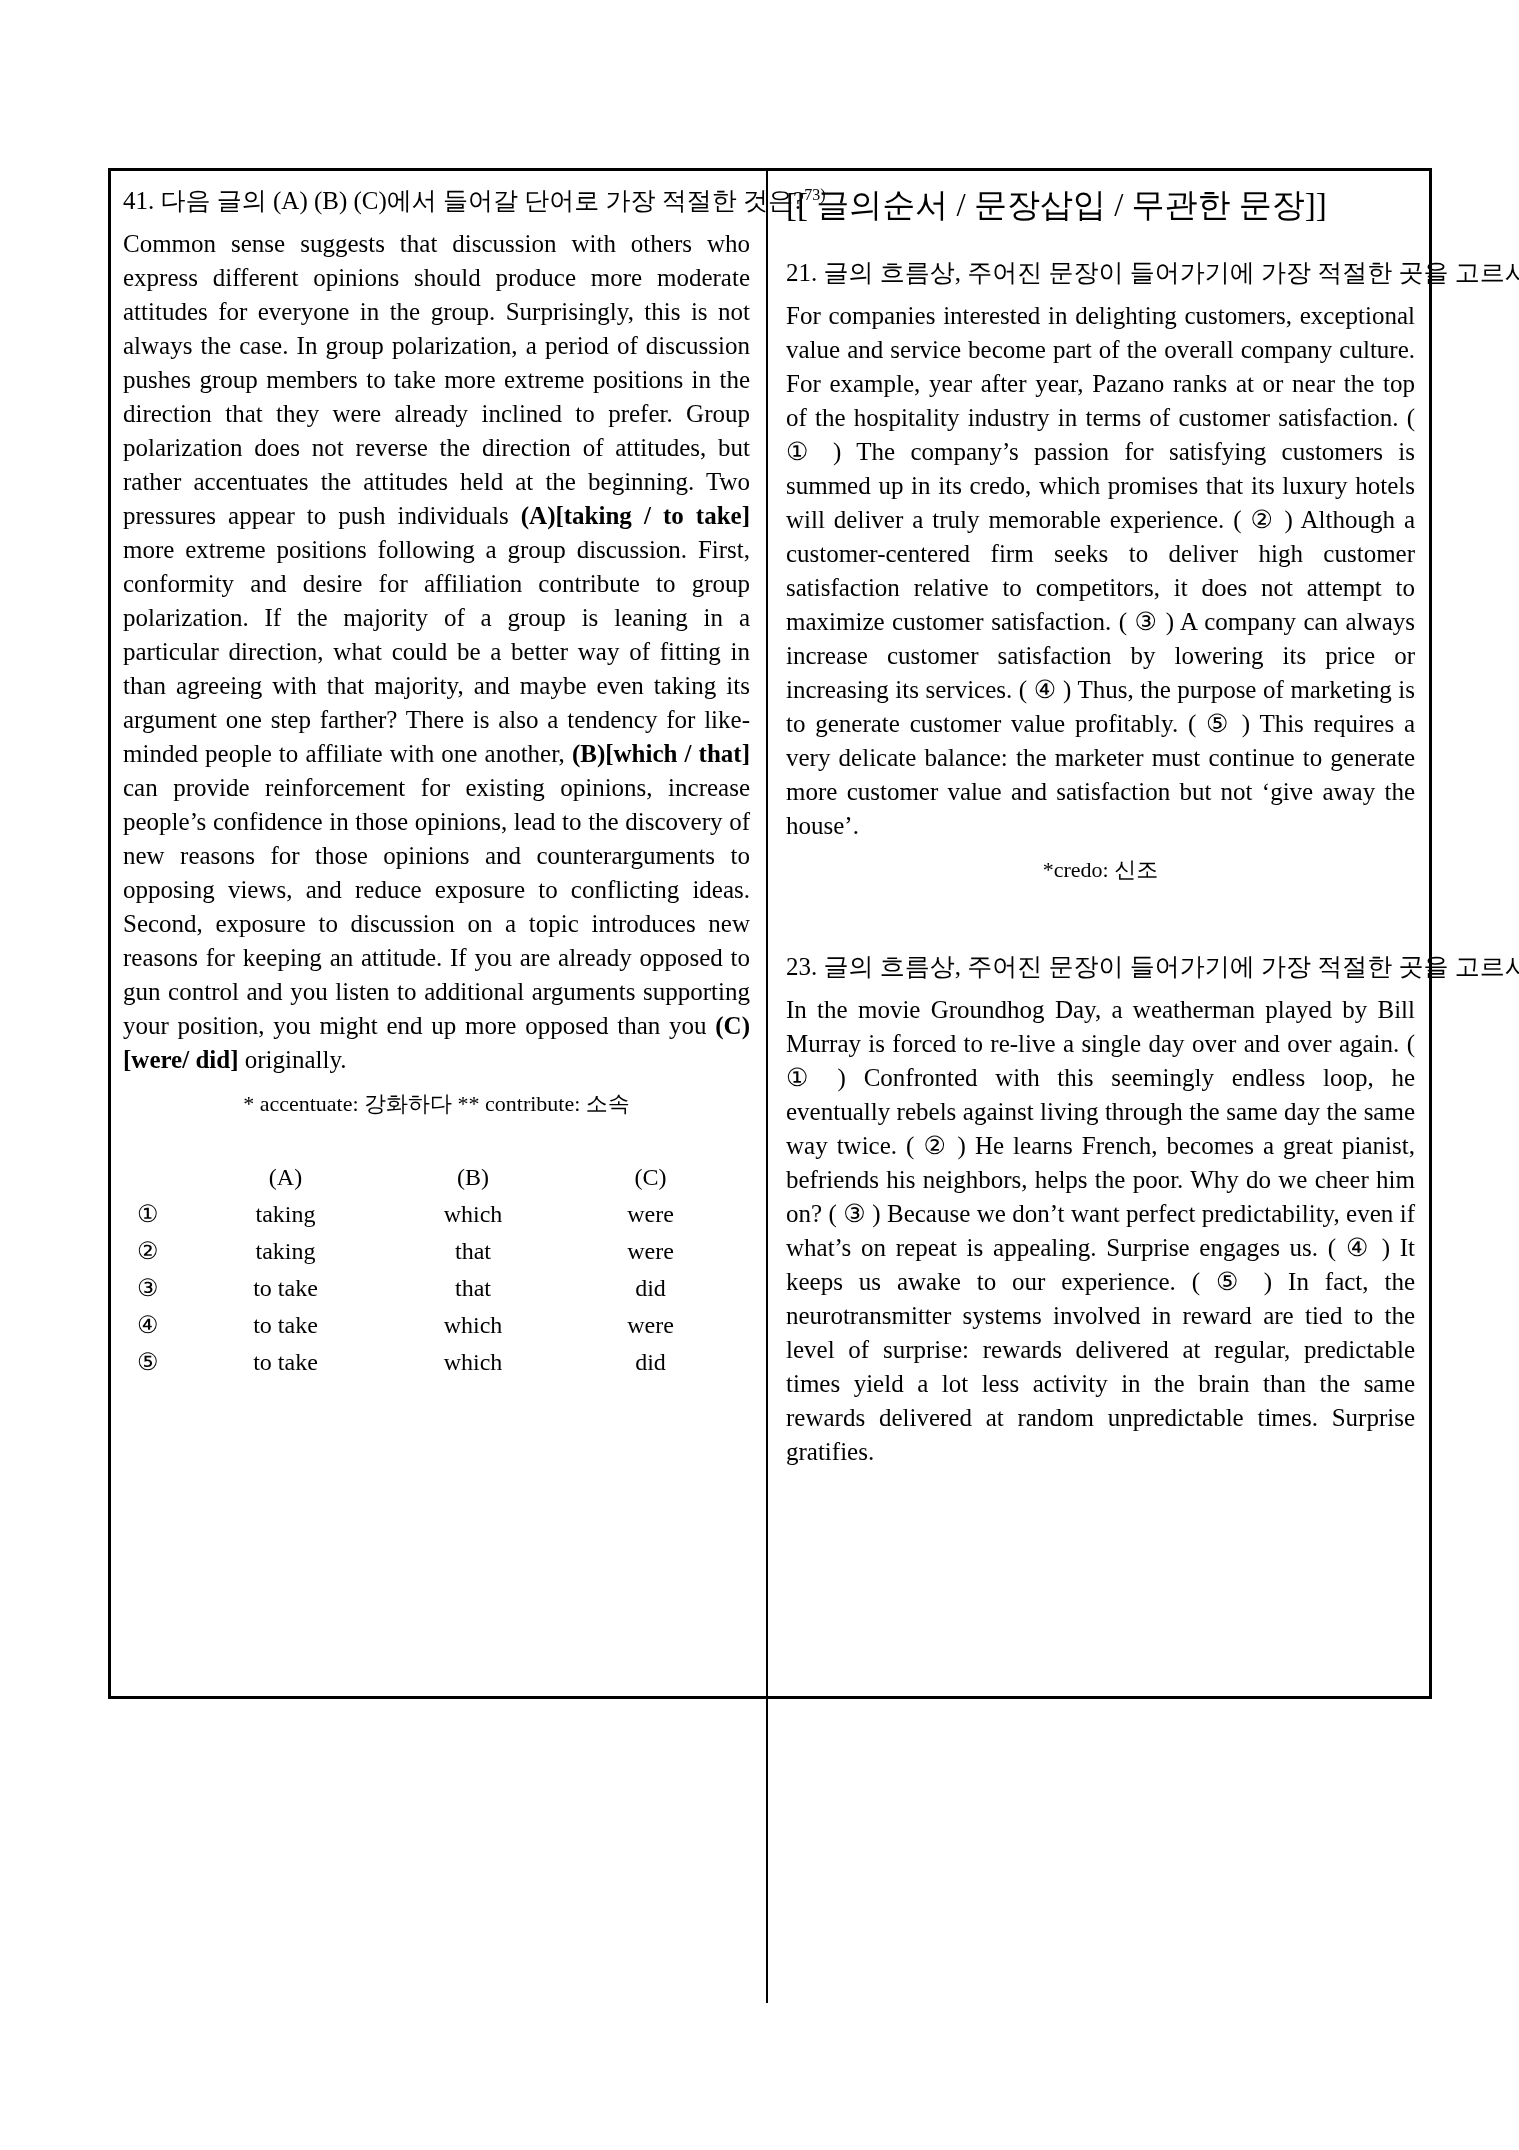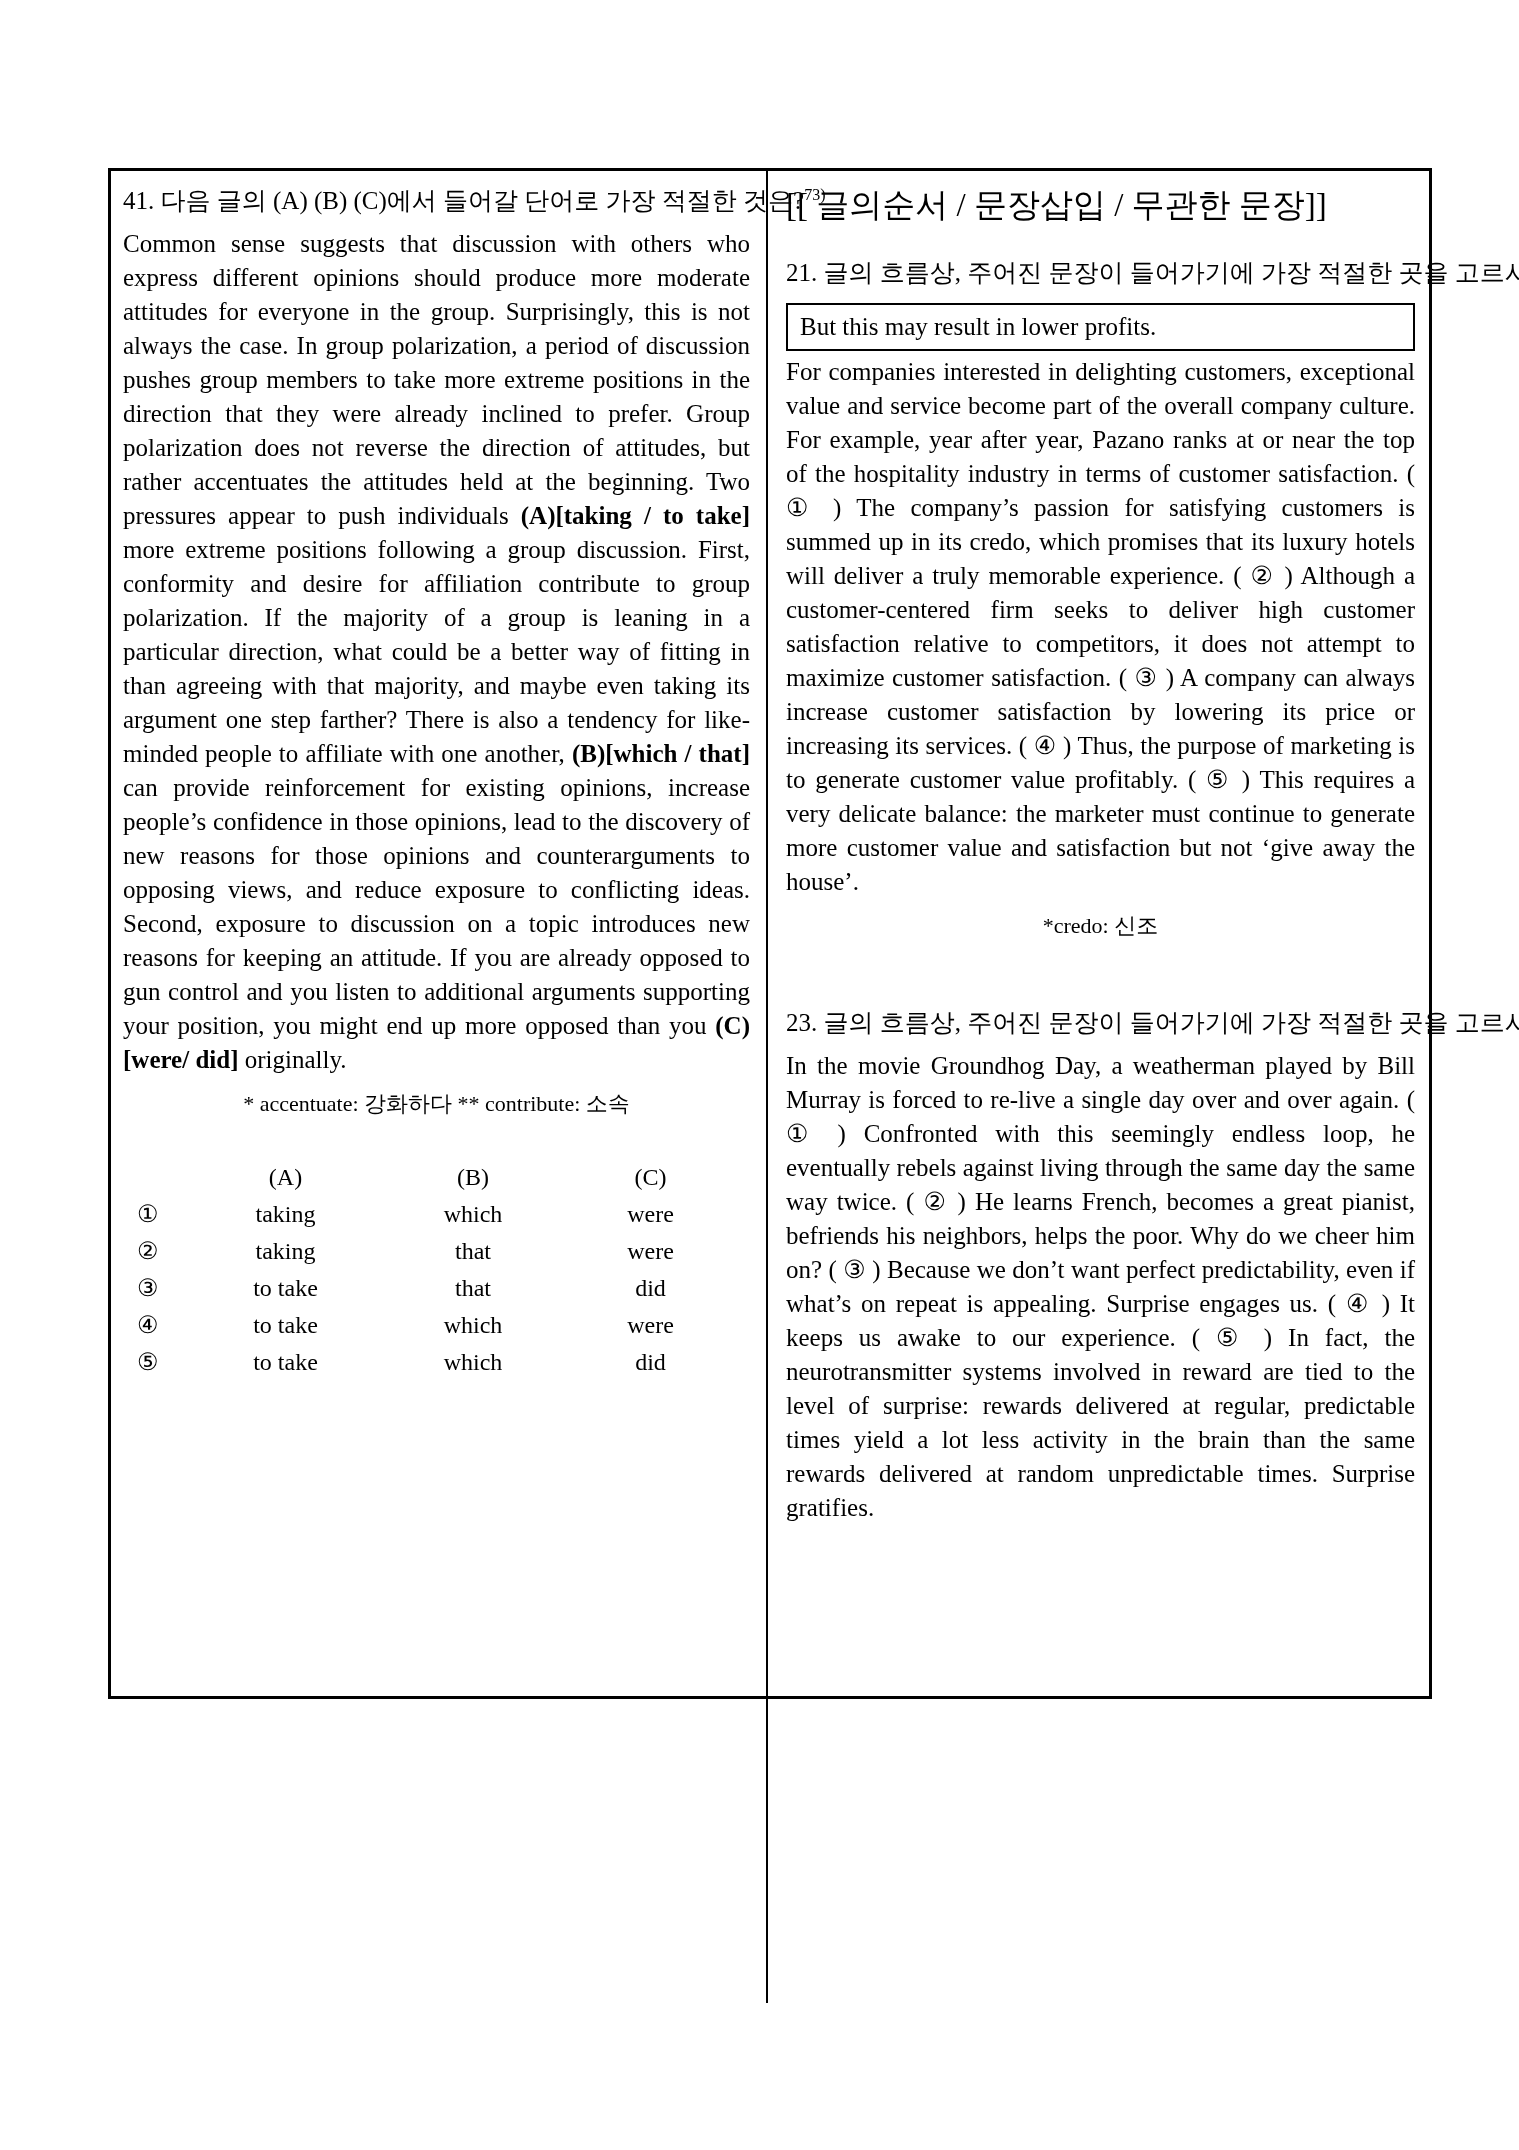--- a/index.html
+++ b/index.html
@@ -146,21 +146,20 @@
     </div>
 
   </div>
 
   <div class="col col-right">
 
     <div class="section-header">[[ 글의순서 / 문장삽입 / 무관한 문장]]</div>
 
     <div class="q-title"><span>21. 글의 흐름상, 주어진 문장이 들어가기에 가장 적절한 곳을 고르시오</span></div>
 
-    <div class="given-box"><span>But this may result in lower profits.</span></div>
 
     <p class="passage">For companies interested in delighting customers, exceptional value and service become part of the overall company culture. For example, year after year, Pazano ranks at or near the top of the hospitality industry in terms of customer satisfaction. ( ① ) The company’s passion for satisfying customers is summed up in its credo, which promises that its luxury hotels will deliver a truly memorable experience. ( ② ) Although a customer-centered firm seeks to deliver high customer satisfaction relative to competitors, it does not attempt to maximize customer satisfaction. ( ③ ) A company can always increase customer satisfaction by lowering its price or increasing its services. ( ④ ) Thus, the purpose of marketing is to generate customer value profitably. ( ⑤ ) This requires a very delicate balance: the marketer must continue to generate more customer value and satisfaction but not ‘give away the house’.</p>
 
     <div class="footnote">*credo: 신조</div>
 
     <div class="q-title q23-title"><span>23. 글의 흐름상, 주어진 문장이 들어가기에 가장 적절한 곳을 고르시오</span></div>
 
 
     <p class="passage">In the movie Groundhog Day, a weatherman played by Bill Murray is forced to re-live a single day over and over again. ( ① ) Confronted with this seemingly endless loop, he eventually rebels against living through the same day the same way twice. ( ② ) He learns French, becomes a great pianist, befriends his neighbors, helps the poor. Why do we cheer him on? ( ③ ) Because we don’t want perfect predictability, even if what’s on repeat is appealing. Surprise engages us. ( ④ ) It keeps us awake to our experience. ( ⑤ ) In fact, the neurotransmitter systems involved in reward are tied to the level of surprise: rewards delivered at regular, predictable times yield a lot less activity in the brain than the same rewards delivered at random unpredictable times. Surprise gratifies.</p>
 

